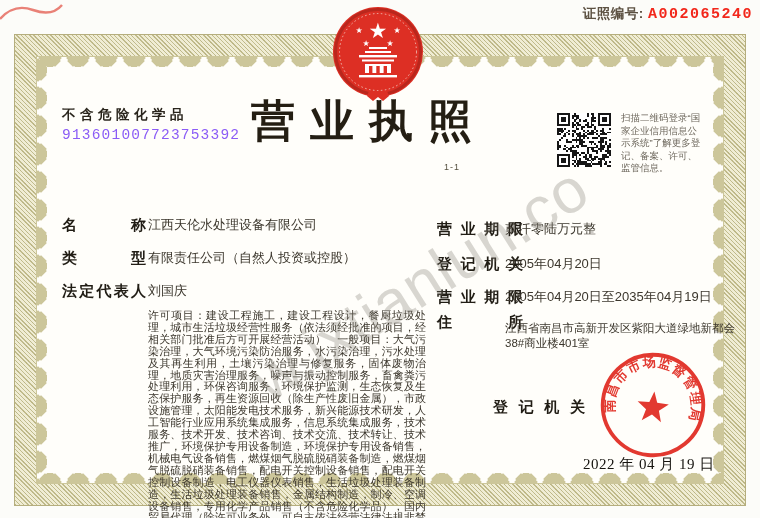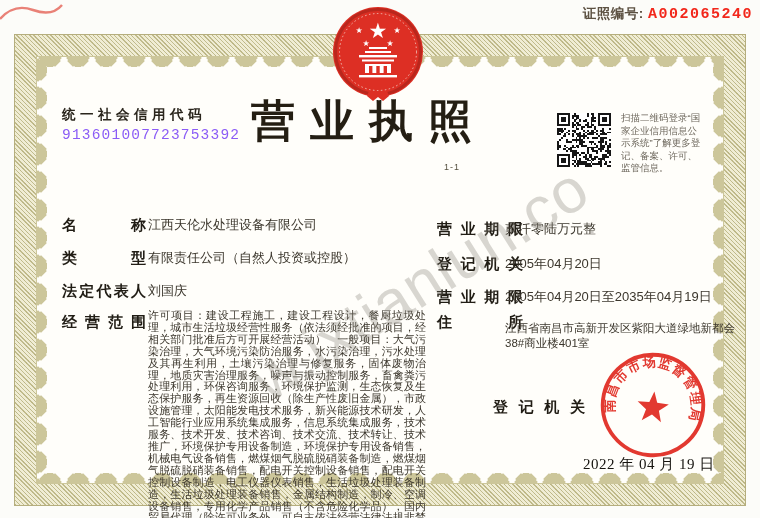--- a/index.html
+++ b/index.html
@@ -113,21 +113,21 @@
         <rect x="30" y="70" width="38" height="2.4"></rect>
       </g>
       <g fill="#dd2f24">
         <rect x="40" y="61" width="3.4" height="7"></rect>
         <rect x="47.3" y="61" width="3.4" height="7"></rect>
         <rect x="54.6" y="61" width="3.4" height="7"></rect>
       </g>
       <path d="M38 91 L44 96 49 92 54 96 60 91 58 86 H40 Z" fill="#dd2f24"></path>
     </svg>
 
-    <div class="cc-label">统一社会信用代码</div>
+    <div class="cc-label">不含危险化学品</div>
     <div class="cc-value">913601007723753392</div>
 
     <div class="title">营业执照</div>
     <div class="copy-note">1-1</div>
 
     <div class="qr">
       <svg viewBox="0 0 29 29">
         <rect x="0" y="0" width="29" height="29" fill="#ffffff"></rect>
         <g fill="#161616">
           <rect x="0" y="0" width="7" height="7"></rect>
@@ -151,21 +151,20 @@
 
     <div class="flabel l-label" style="top:216px">名称</div>
     <div class="fvalue l-value" style="top:217px">江西天伦水处理设备有限公司</div>
 
     <div class="flabel l-label" style="top:249px">类型</div>
     <div class="fvalue l-value" style="top:250px">有限责任公司（自然人投资或控股）</div>
 
     <div class="flabel l-label" style="top:282px">法定代表人</div>
     <div class="fvalue l-value" style="top:283px">刘国庆</div>
 
-    <div class="flabel l-label" style="top:313px">经营范围</div>
     <div class="fvalue scope-value">许可项目：建设工程施工，建设工程设计，餐厨垃圾处理，城市生活垃圾经营性服务（依法须经批准的项目，经相关部门批准后方可开展经营活动）　一般项目：大气污染治理，大气环境污染防治服务，水污染治理，污水处理及其再生利用，土壤污染治理与修复服务，固体废物治理，地质灾害治理服务，噪声与振动控制服务，畜禽粪污处理利用，环保咨询服务，环境保护监测，生态恢复及生态保护服务，再生资源回收（除生产性废旧金属），市政设施管理，太阳能发电技术服务，新兴能源技术研发，人工智能行业应用系统集成服务，信息系统集成服务，技术服务、技术开发、技术咨询、技术交流、技术转让、技术推广，环境保护专用设备制造，环境保护专用设备销售，机械电气设备销售，燃煤烟气脱硫脱硝装备制造，燃煤烟气脱硫脱硝装备销售，配电开关控制设备销售，配电开关控制设备制造，电工仪器仪表销售，生活垃圾处理装备制造，生活垃圾处理装备销售，金属结构制造，制冷、空调设备销售，专用化学产品销售（不含危险化学品），国内贸易代理（除许可业务外，可自主依法经营法律法规非禁止或限制的项目）</div>
 
     <div class="flabel r-label" style="top:220px">营业期限</div>
     <div class="fvalue r-value" style="top:221px">贰仟零陆万元整</div>
 
     <div class="flabel r-label" style="top:255px">登记机关</div>
     <div class="fvalue r-value" style="top:256px">2005年04月20日</div>
 
     <div class="flabel r-label" style="top:288px">营业期限</div>
     <div class="fvalue r-value" style="top:289px">2005年04月20日至2035年04月19日</div>

